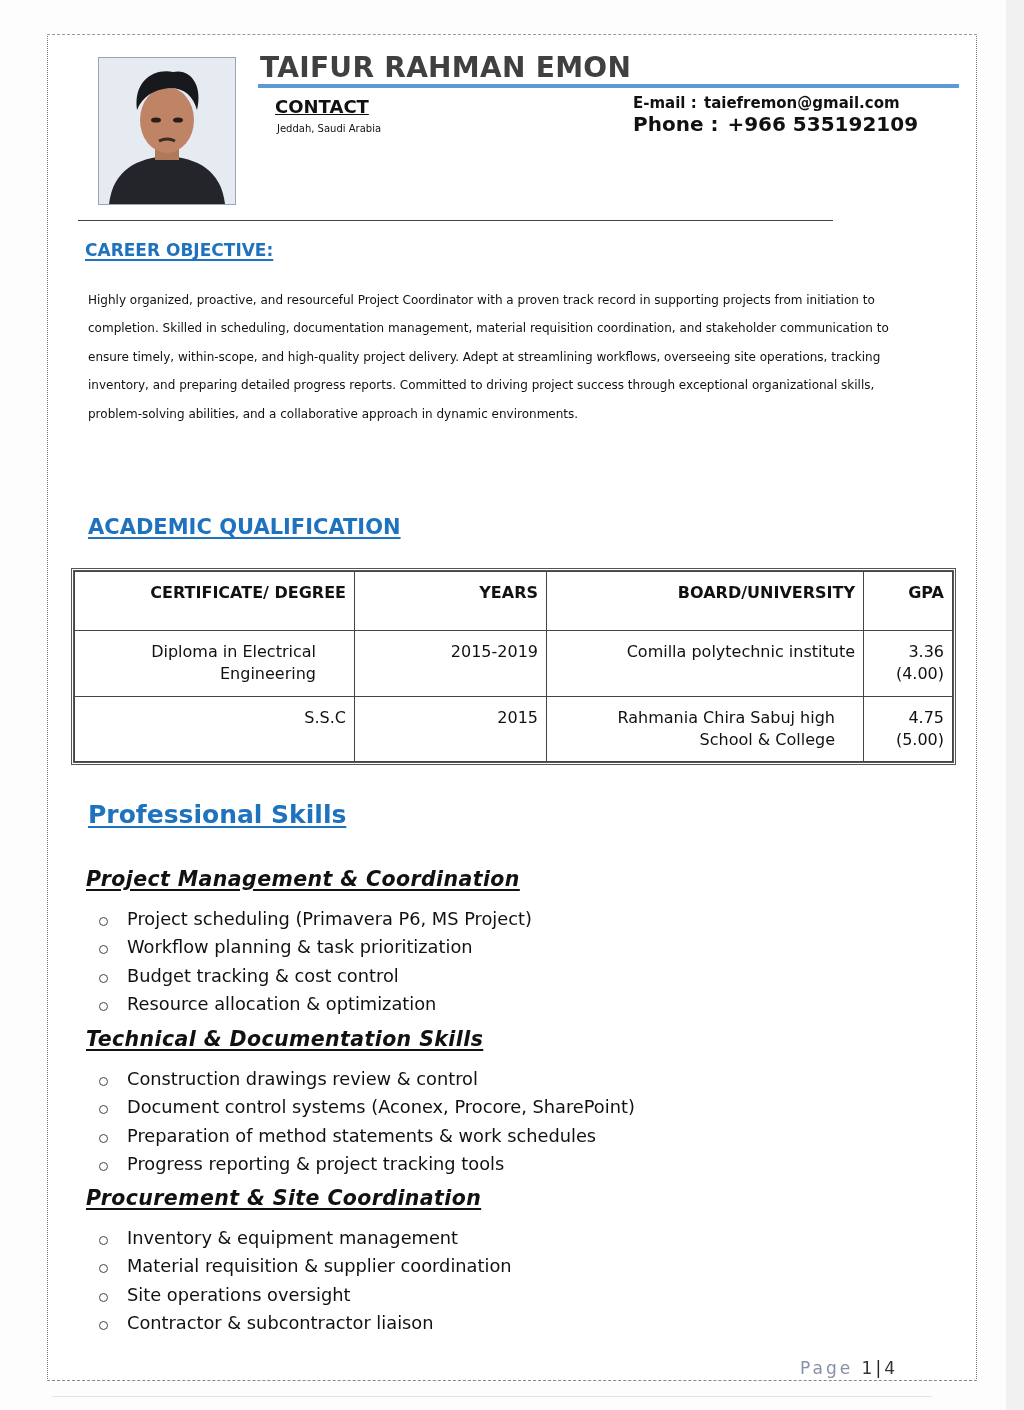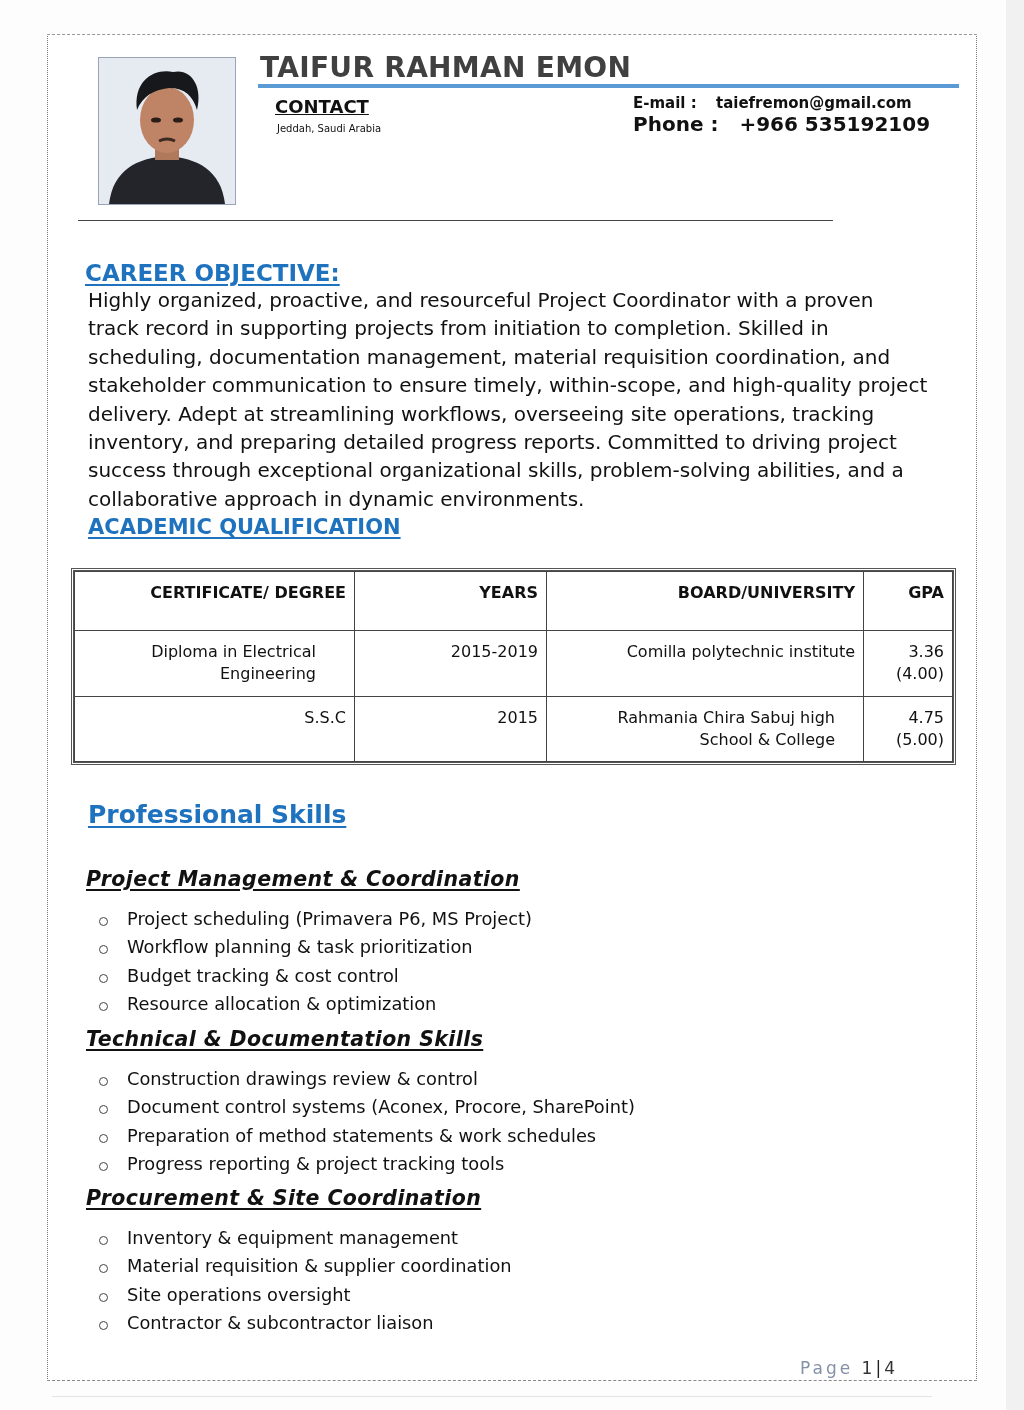--- a/index.html
+++ b/index.html
@@ -34,34 +34,34 @@
       color: #404040; letter-spacing: 0.3px;
     }
     .name-rule { position: absolute; left: 258px; top: 84px; width: 701px; height: 4px; background: #5b9bd5; }
 
     .contact-title {
       position: absolute; left: 275px; top: 96px; font-size: 18px; font-weight: bold; text-decoration: underline;
     }
     .contact-loc { position: absolute; left: 277px; top: 123px; font-size: 10px; font-weight: normal; }
     .email { position: absolute; left: 633px; top: 94px; font-size: 15px; font-weight: bold; }
     .phone { position: absolute; left: 633px; top: 112px; font-size: 20px; font-weight: bold; }
-    .email .k, .phone .k { margin-right: 14px; }
+    .email .k, .phone .k { margin-right: 2px; }
     .header-rule { position: absolute; left: 78px; top: 220px; width: 755px; height: 1px; background: #444; }
 
     .section-heading {
       position: absolute; font-weight: bold; color: #1f72be; text-decoration: underline;
       text-decoration-thickness: 2px; text-underline-offset: 3px;
     }
-    .h-objective { left: 85px; top: 260px; font-size: 23px; }
+    .h-objective { left: 85px; top: 240px; font-size: 17px; }
     .h-academic { left: 88px; top: 515px; font-size: 21px; }
     .h-skills { left: 88px; top: 800px; font-size: 25px; }
 
     .objective-text {
       position: absolute; left: 88px; top: 286px; width: 840px;
-      font-size: 20px; line-height: 28.4px; color: #111;
+      font-size: 12px; line-height: 28.4px; color: #111;
     }
 
     .edu-table {
       position: absolute; left: 71px; top: 568px; width: 885px; height: 197px;
       border: 3px double #555; border-collapse: collapse; box-sizing: border-box;
     }
     .edu-table table { width: 100%; height: 100%; border-collapse: collapse; }
     .edu-table th, .edu-table td {
       border: 1px solid #444; vertical-align: top; text-align: right;
       font-size: 16px; line-height: 22px; padding: 10px 8px 0 8px;

